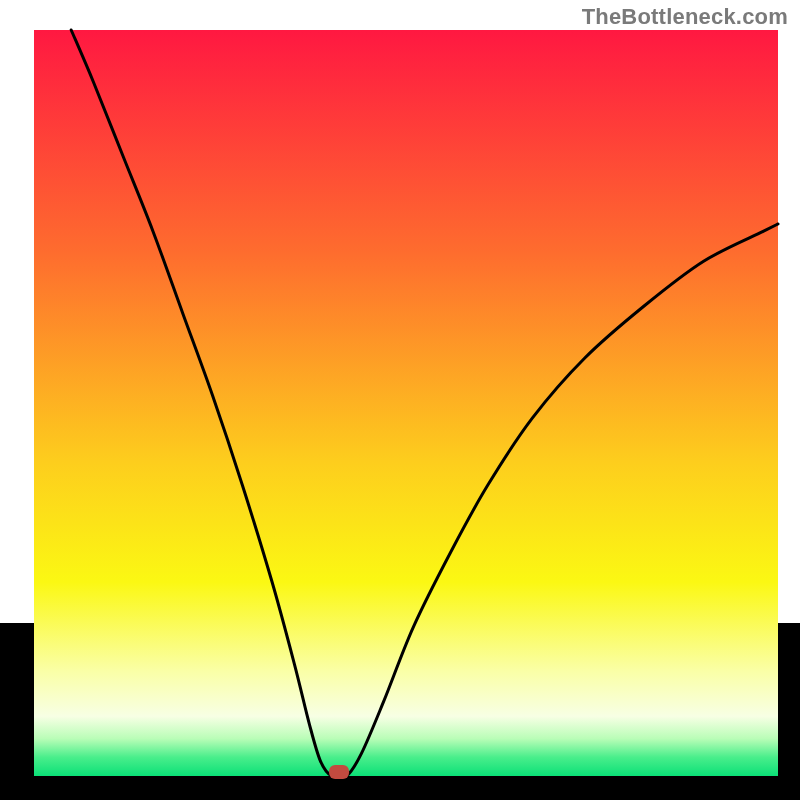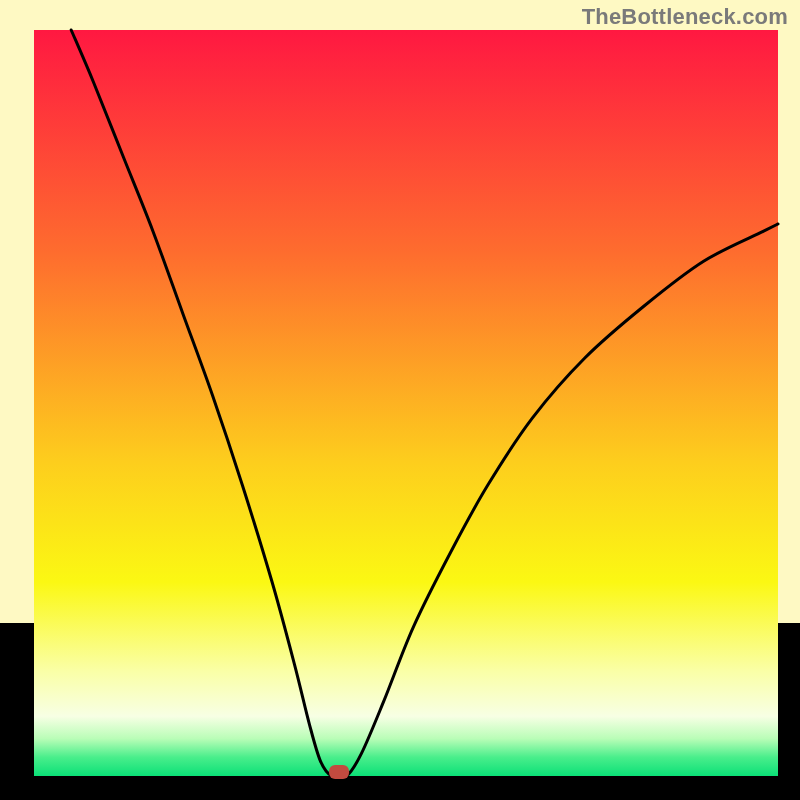--- a/index.html
+++ b/index.html
@@ -8,21 +8,21 @@
     width: 800px;
     height: 800px;
     overflow: hidden;
     background: #000;
     font-family: Arial, Helvetica, sans-serif;
   }
   .frame {
     position: relative;
     width: 800px;
     height: 623px;
-    background: #fef9c3;
+    background: #ffffff;
   }
   .watermark {
     position: absolute;
     top: 4px;
     right: 12px;
     color: #7a7a7a;
     font-size: 22px;
     font-weight: 600;
     letter-spacing: 0.2px;
     z-index: 50;

